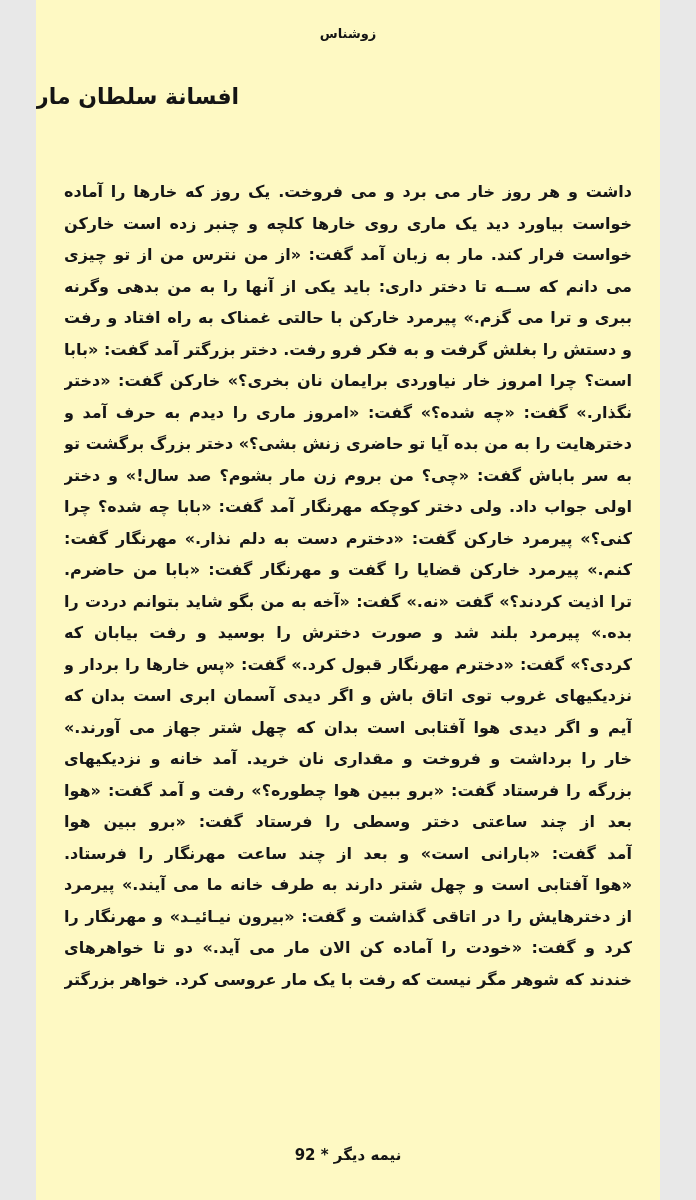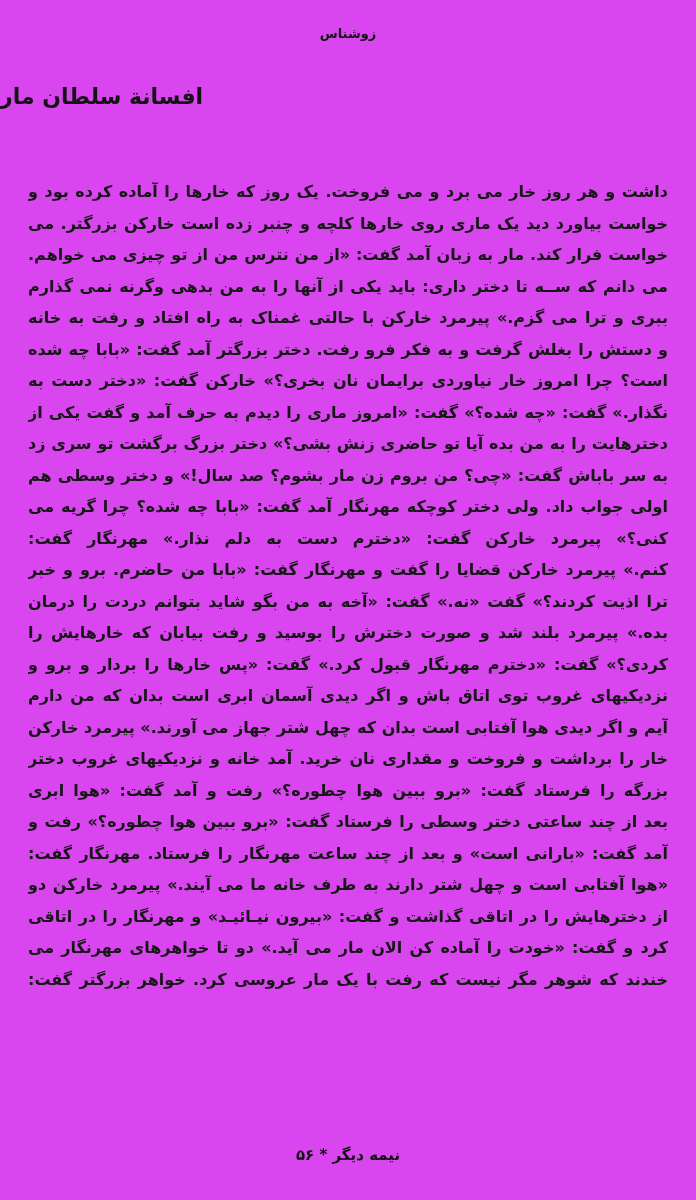--- a/index.html
+++ b/index.html
@@ -3,24 +3,24 @@
 <meta charset="utf-8">
 <style>
   html, body {
     margin: 0;
     padding: 0;
     background: #e8e8e8;
     font-family: "DejaVu Sans", sans-serif;
   }
   .page {
     position: relative;
-    width: 696px;
+    width: 624px;
     height: 1200px;
     margin: 0 auto;
-    background: #d946ef;
+    background: #fef9c3;
     color: #141414;
     overflow: hidden;
     direction: rtl;
   }
   .running-header {
     position: absolute;
     top: 26px;
     left: 0;
     right: 0;
     text-align: center;
@@ -100,15 +100,15 @@
     <div class="text-line">خار را برداشت و فروخت و مقداری نان خرید. آمد خانه و نزدیکیهای غروب دختر</div>
     <div class="text-line">بزرگه را فرستاد گفت: «برو ببین هوا چطوره؟» رفت و آمد گفت: «هوا ابری است»</div>
     <div class="text-line">بعد از چند ساعتی دختر وسطی را فرستاد گفت: «برو ببین هوا چطوره؟» رفت و</div>
     <div class="text-line">آمد گفت: «بارانی است» و بعد از چند ساعت مهرنگار را فرستاد. مهرنگار گفت:</div>
     <div class="text-line">«هوا آفتابی است و چهل شتر دارند به طرف خانه ما می آیند.» پیرمرد خارکن دو تا</div>
     <div class="text-line">از دخترهایش را در اتاقی گذاشت و گفت: «بیرون نیـائیـد» و مهرنگار را در اتاقی</div>
     <div class="text-line">کرد و گفت: «خودت را آماده کن الان مار می آید.» دو تا خواهرهای مهرنگار می</div>
     <div class="text-line">خندند که شوهر مگر نیست که رفت با یک مار عروسی کرد. خواهر بزرگتر گفت:</div>
   </div>
 
-  <div class="page-footer">نیمه دیگر * ۵۶</div>
+  <div class="page-footer">نیمه دیگر * 92</div>
 
 </div>
 
 </body></html>

